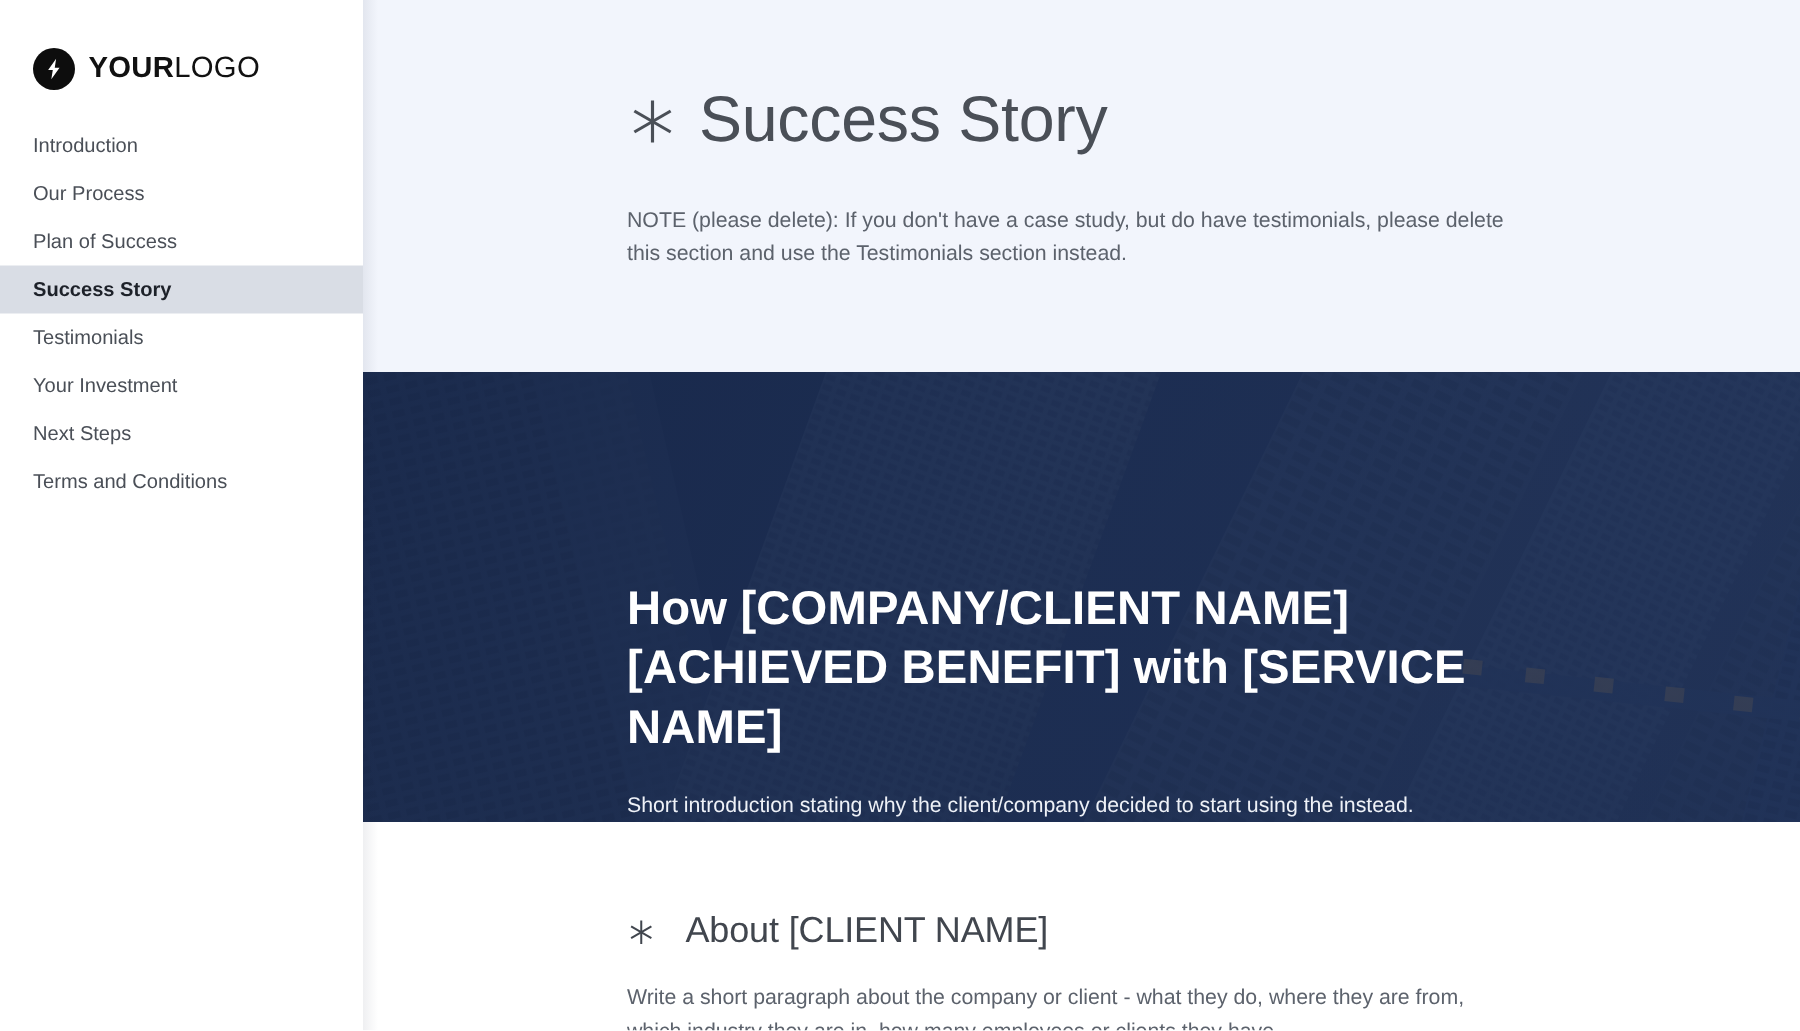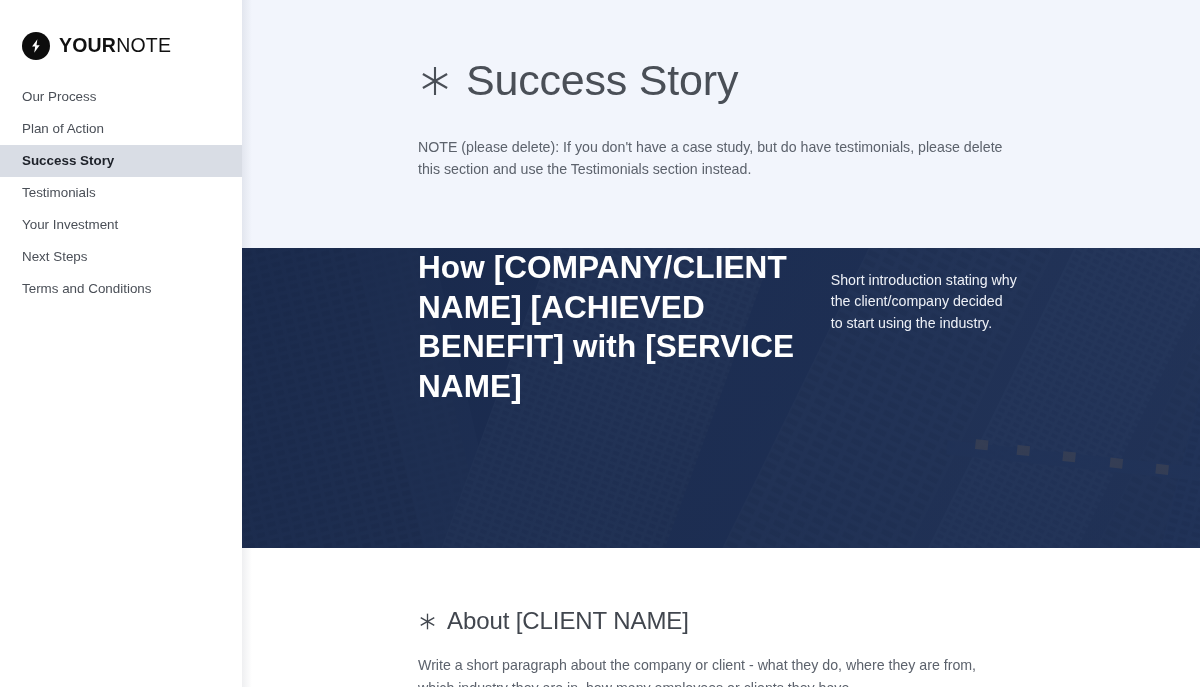--- a/index.html
+++ b/index.html
@@ -157,22 +157,22 @@
       linear-gradient(115deg, rgba(22,38,72,0.88) 0%, rgba(26,43,79,0.78) 45%, rgba(30,48,86,0.80) 100%);
   }
 
   .hero-inner {
     position: absolute;
     left: 176px;
     top: 0;
     height: 100%;
     width: 600px;
     display: flex;
-    flex-direction: row;
-    justify-content: center;
+    flex-direction: column;
+    justify-content: flex-end;
     z-index: 3;
   }
 
   .hero-title {
     font-size: 31.5px;
     font-weight: 700;
     color: #ffffff;
     line-height: 1.26;
     letter-spacing: 0.1px;
     max-width: 560px;
@@ -189,21 +189,21 @@
 
   
   .about {
     background: #ffffff;
     padding: 60px 0 0 176px;
   }
 
   .about-title {
     display: flex;
     align-items: center;
-    gap: 10px;
+    gap: 20px;
     font-size: 24px;
     font-weight: 400;
     color: #41464e;
     line-height: 1.1;
     letter-spacing: -0.1px;
   }
 
   .about-body {
     margin-top: 20px;
     max-width: 592px;
@@ -219,27 +219,28 @@
 
   <aside class="sidebar">
 
     <div class="brand">
       <span class="brand-mark">
         <svg width="16" height="16" viewBox="0 0 16 16" aria-hidden="true">
           <path d="M9.4 1.2 4.1 8.6h3.1l-1 6.2 5.5-7.6H8.5z" fill="#ffffff"></path>
         </svg>
       </span>
       <span class="brand-text">
-        <span class="b-strong">YOUR</span><span class="b-light">NOTE</span>
+        <span class="b-strong">YOUR</span><span class="b-light">LOGO</span>
       </span>
     </div>
 
     <nav class="nav">
+      <div class="nav-item">Introduction</div>
       <div class="nav-item">Our Process</div>
-      <div class="nav-item">Plan of Action</div>
+      <div class="nav-item">Plan of Success</div>
       <div class="nav-item active">Success Story</div>
       <div class="nav-item">Testimonials</div>
       <div class="nav-item">Your Investment</div>
       <div class="nav-item">Next Steps</div>
       <div class="nav-item">Terms and Conditions</div>
     </nav>
 
   </aside>
 
   <main class="main">
@@ -340,21 +341,21 @@
           </g>
 
           <rect width="958" height="360" fill="url(#shade)" opacity="0.5"></rect>
         </svg>
       </div>
 
       <div class="hero-tint"></div>
 
       <div class="hero-inner">
         <h2 class="hero-title">How [COMPANY/CLIENT NAME] [ACHIEVED BENEFIT] with [SERVICE NAME]</h2>
-        <p class="hero-sub">Short introduction stating why the client/company decided to start using the industry.</p>
+        <p class="hero-sub">Short introduction stating why the client/company decided to start using the instead.</p>
       </div>
     </section>
 
     <section class="about">
       <h3 class="about-title">
         <span class="ast">
           <svg width="19" height="19" viewBox="0 0 34 34" aria-hidden="true">
             <g stroke="#41464e" stroke-width="2.4" stroke-linecap="butt">
               <line x1="17" y1="3" x2="17" y2="31"></line>
               <line x1="4.9" y1="10" x2="29.1" y2="24"></line>

